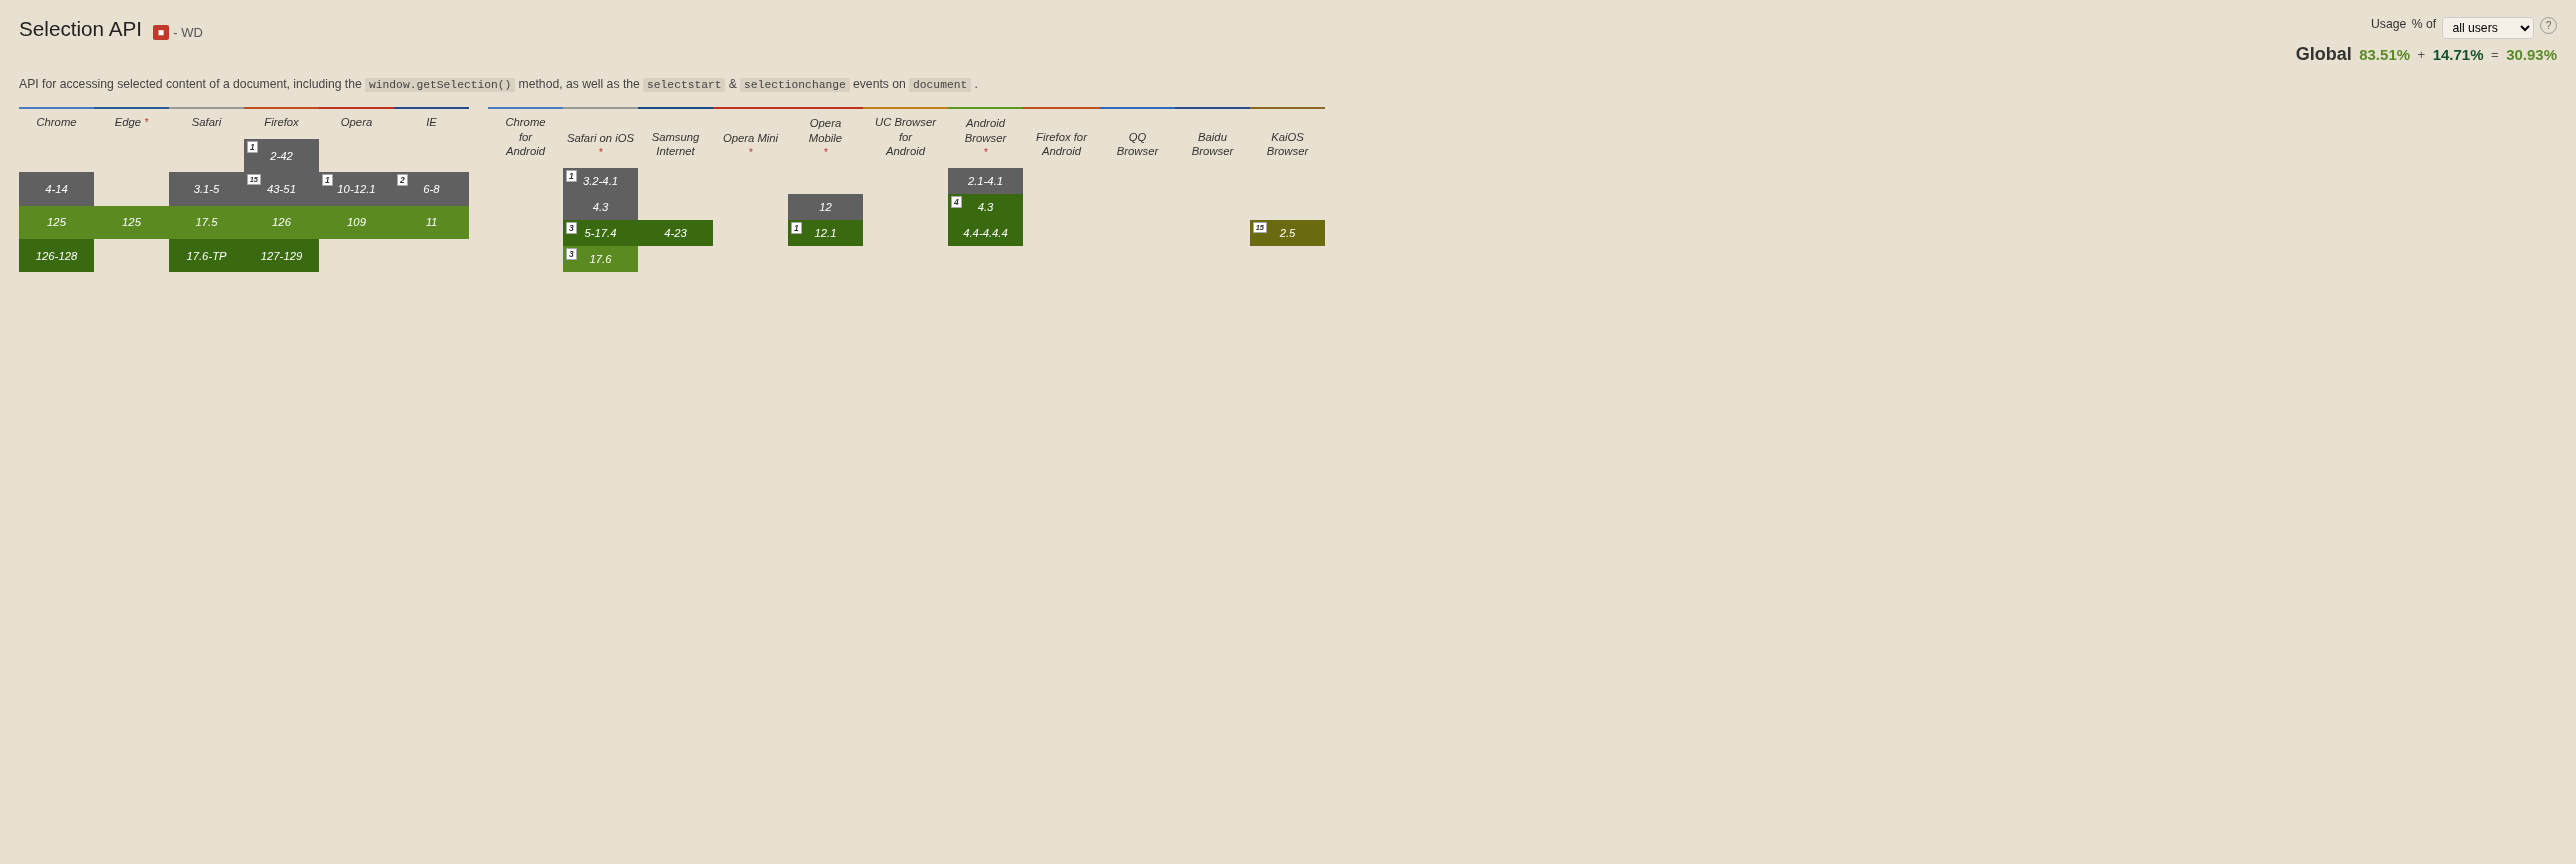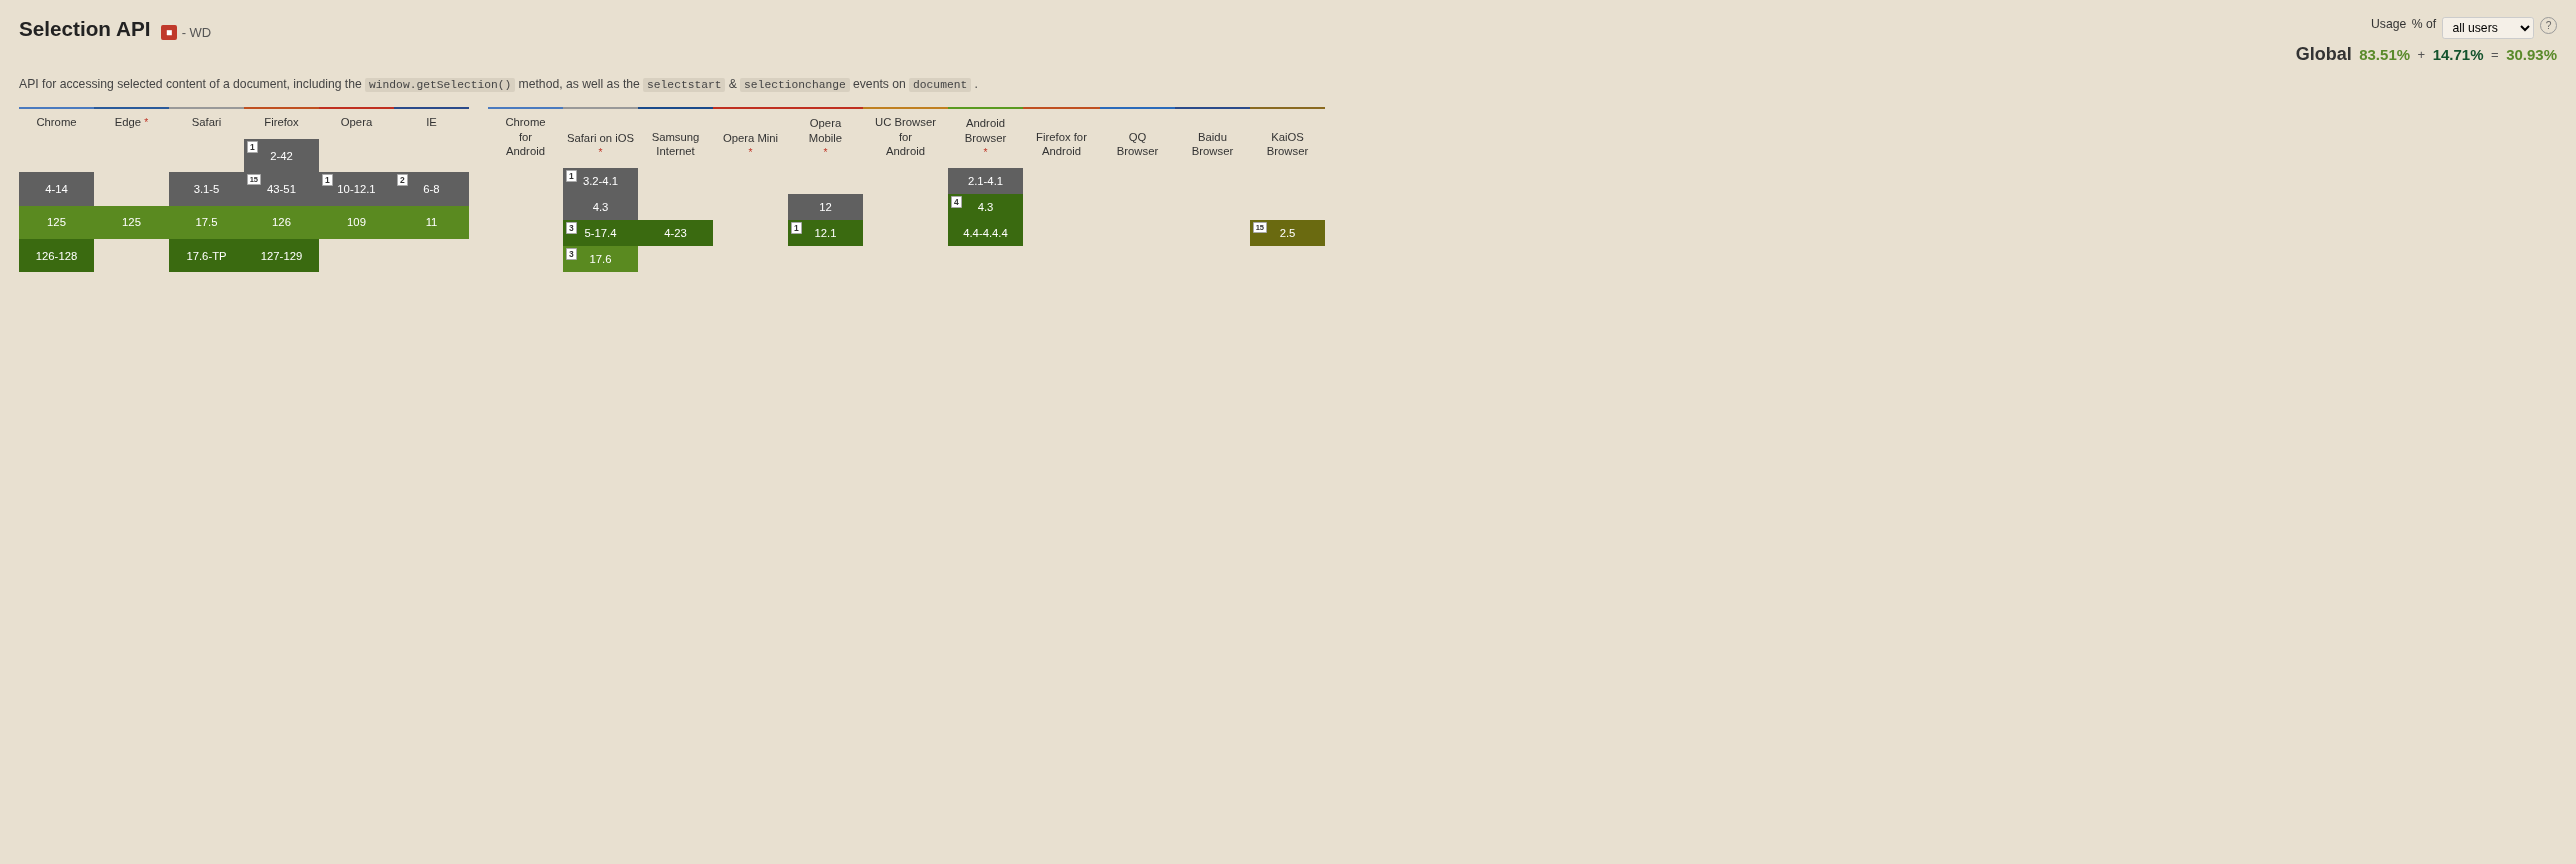--- a/index.html
+++ b/index.html
@@ -5,21 +5,21 @@
     * { box-sizing: border-box; margin: 0; padding: 0; }
     body {
       background: #e8e0d0;
       font-family: -apple-system, BlinkMacSystemFont, 'Segoe UI', sans-serif;
       font-size: 12.2px;
       color: #333;
       min-width: 1288px;
     }
     .page { padding: 17px 19px; }
     .header-row { display: flex; justify-content: space-between; align-items: flex-start; margin-bottom: 9.4px; }
-    .title-area h1 { font-size: 20.7px; font-weight: 700; color: #222; display: inline; }
+    .title-area h1 { font-size: 20.7px; font-weight: 400; color: #222; display: inline; }
     .title-badge { display: inline-flex; align-items: center; gap: 4.7px; margin-left: 7.5px; font-size: 13px; color: #555; }
     .badge-red { background: #c0392b; color: white; font-size: 10.3px; font-weight: bold; padding: 1.9px 4.7px; border-radius: 1.9px; }
     .usage-panel { text-align: right; }
     .usage-select-row { display: flex; gap: 5.6px; justify-content: flex-end; margin-bottom: 5.6px; }
     .usage-select { background: #f5f0e8; border: 0.9px solid #ccc; padding: 1.9px 19px 1.9px 5.6px; font-size: 12.2px; border-radius: 2.8px; }
     .help-btn { background: none; border: 0.9px solid #999; border-radius: 50%; width: 17px; height: 17px; font-size: 10.3px; cursor: pointer; display: flex; align-items: center; justify-content: center; color: #666; }
     .global-row { display: flex; align-items: center; gap: 7.5px; justify-content: flex-end; }
     .global-label { font-size: 18px; font-weight: 600; color: #333; }
     .global-pct { font-size: 15px; font-weight: 600; color: #5a8a2a; text-align: center; }
     .global-plus { color: #555; font-size: 13px; }
@@ -27,21 +27,21 @@
     .global-eq { color: #555; font-size: 13px; }
     .global-total { font-size: 15px; font-weight: 600; color: #5a8a2a; }
     .description { font-size: 12.2px; color: #444; margin-bottom: 13px; line-height: 1.6; }
     .code { font-family: 'Courier New', monospace; background: #d8d0c0; padding: 0.9px 3.8px; border-radius: 1.9px; font-size: 11.3px; }
     .tabs-row { display: flex; align-items: center; gap: 3.8px; margin-bottom: 17px; }
     .tab-btn { padding: 5.6px 13px; border-radius: 3.8px; border: 0.9px solid #bbb; background: #d8d0c0; color: #444; cursor: pointer; font-size: 12.2px; }
     .tab-btn.active { background: #7a5c10; color: white; border-color: #7a5c10; }
     .tab-btn.all-btn { background: #5a7010; color: white; border-color: #5a7010; padding: 5.6px 9.4px; }
     .tab-separator { margin: 0 3.8px; color: #999; font-size: 15px; }
     .gear-btn { background: none; border: none; cursor: pointer; color: #666; font-size: 15px; padding: 3.8px; }
-    .tables-wrapper { display: flex; gap: 0; overflow-x: auto; }
+    .tables-wrapper { display: flex; gap: 0; overflow-x: auto; font-style: italic; }
     .browser-table { border-collapse: collapse; }
     .browser-table th { text-align: center; padding: 5.6px 3.8px 9.4px; vertical-align: bottom; font-weight: 500; font-size: 11.3px; color: #333; line-height: 1.3; min-width: 75px; position: relative; }
     .browser-table th .asterisk { color: #c0392b; font-size: 10.3px; }
     .browser-table td { text-align: center; padding: 1.9px 2.8px; font-size: 11.3px; min-width: 75px; height: 26px; position: relative; }
     .cell-green-dark { background: #3a6a10; color: white; }
     .cell-green { background: #5a8a20; color: white; }
     .cell-gray { background: #606060; color: white; }
     .cell-empty { background: transparent; color: #999; font-size: 9.4px; }
     .cell-red { background: #8a2020; color: white; }
     .cell-olive { background: #6a6a10; color: white; }

